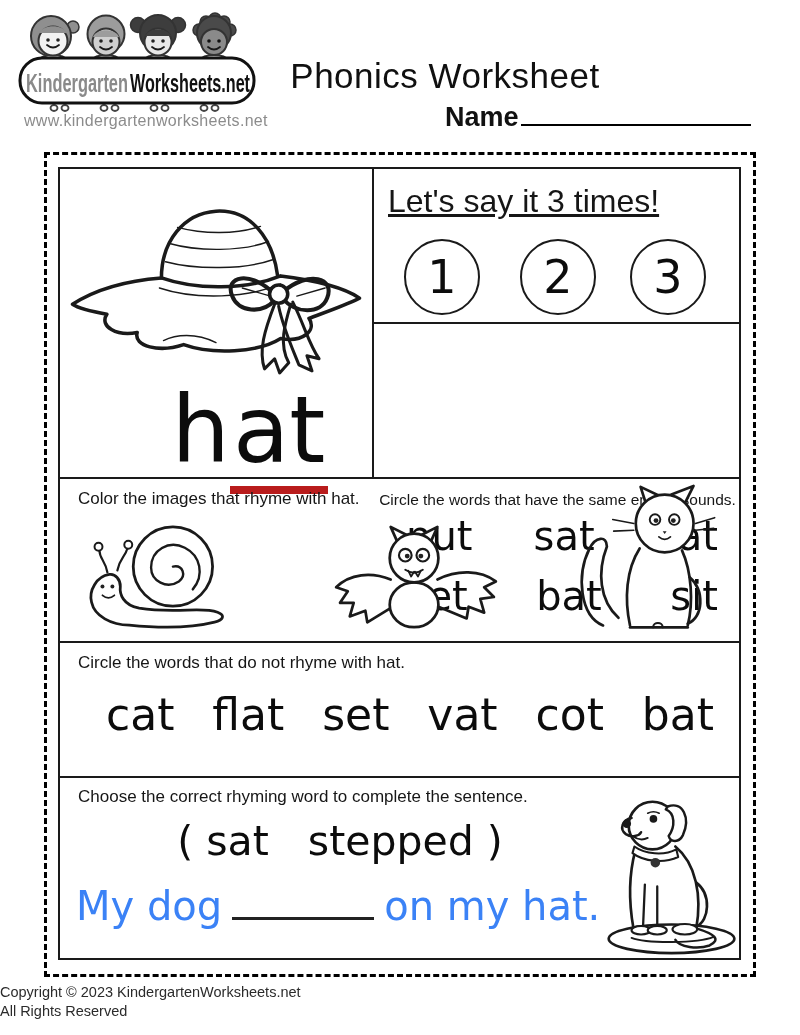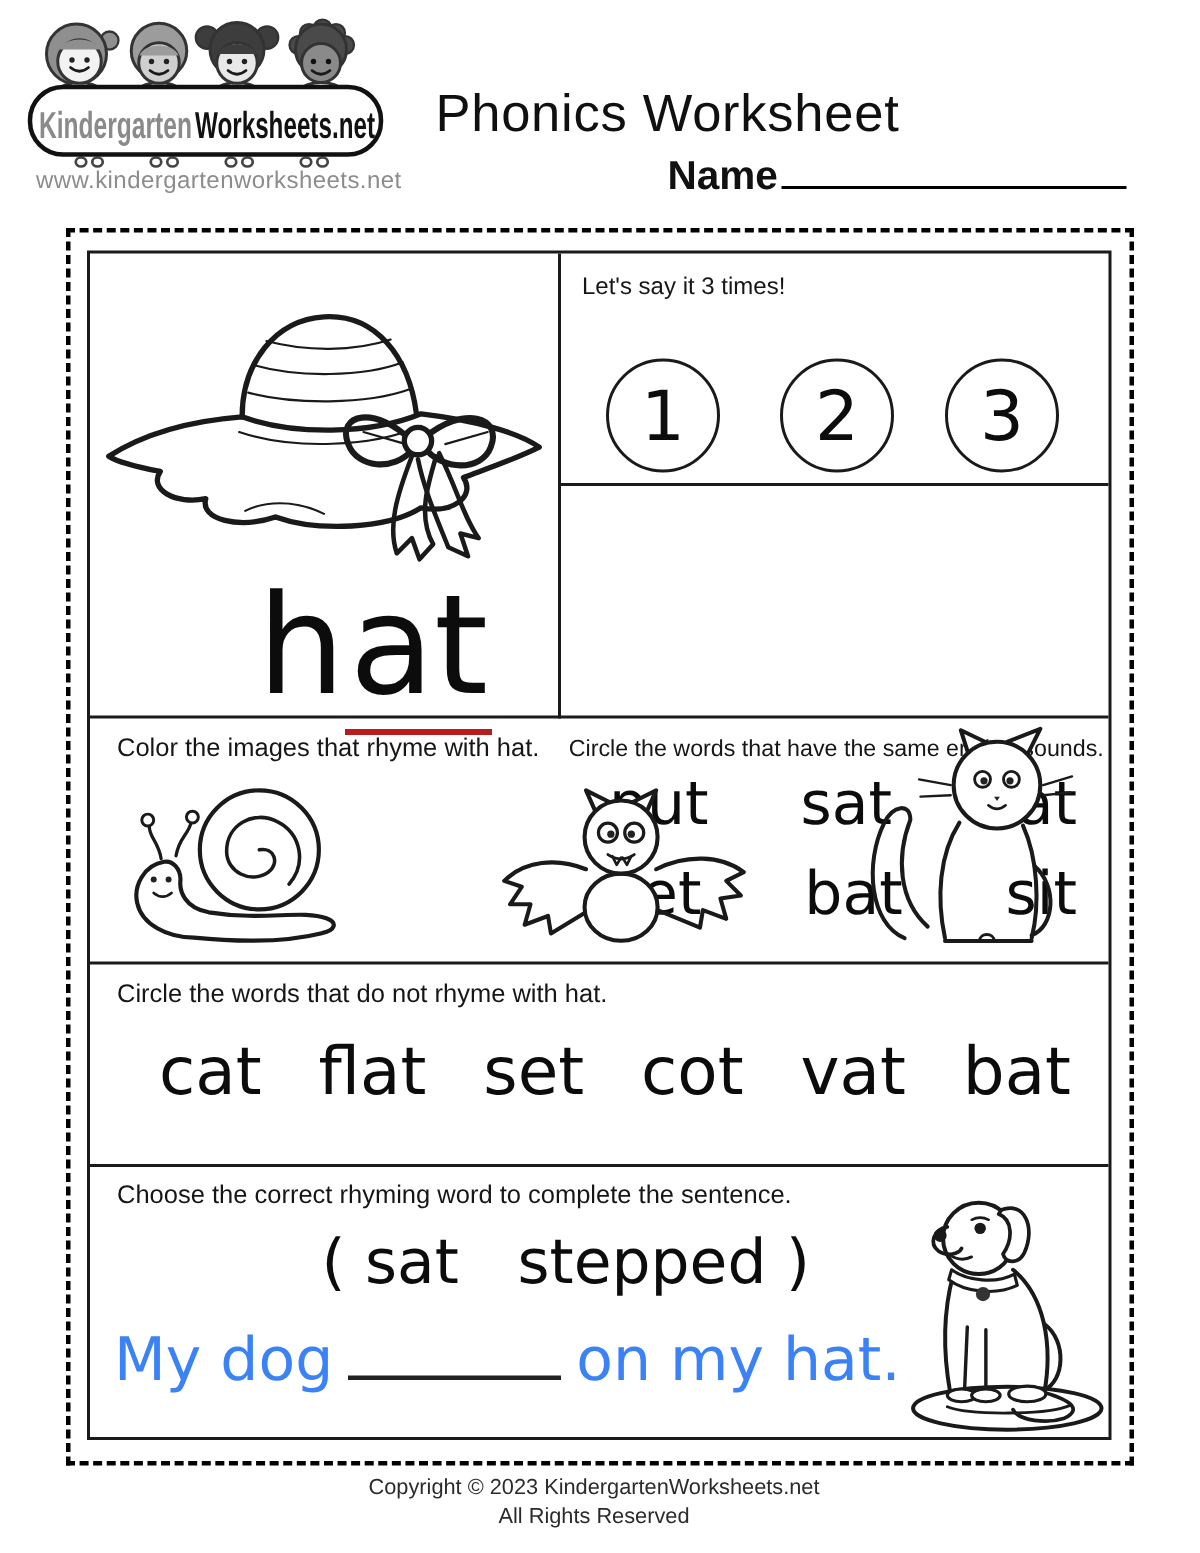--- a/index.html
+++ b/index.html
@@ -19,51 +19,51 @@
   
   .outer{position:absolute;left:44px;top:152px;width:712px;height:825px;
          border:3px dashed #000;box-sizing:border-box;}
   .inner{position:absolute;left:11px;top:12px;width:683px;height:793px;
          border:2px solid #1a1a1a;box-sizing:border-box;}
   .dv{position:absolute;background:#1a1a1a;}
 
   
   .hat-word{position:absolute;left:34px;top:216px;width:312px;text-align:center;
             font-family:"DejaVu Sans",sans-serif;font-size:92px;line-height:1.0;color:#0c0c0c;}
-  .hat-word .ul{border-bottom:4px solid #b91c1c;padding:0 3px 2px 3px;}
-
-  
-  .sayit{position:absolute;left:328px;top:14px;font-size:16px;color:#161616;}
+  .hat-word .ul{border-bottom:8px solid #b91c1c;padding:0 3px 2px 3px;}
+
+  
+  .sayit{position:absolute;left:328px;top:14px;font-size:32px;color:#161616;text-decoration:underline;}
   .count-circle{position:absolute;width:76px;height:76px;border:2.5px solid #1a1a1a;border-radius:50%;
                 box-sizing:border-box;display:flex;align-items:center;justify-content:center;
                 font-family:"DejaVu Sans",sans-serif;font-size:46px;color:#0c0c0c;}
 
   
   .es-instr{position:absolute;left:314px;top:322px;width:367px;text-align:center;font-size:15.5px;color:#161616;}
   .word-row{position:absolute;display:flex;justify-content:space-between;
             font-family:"DejaVu Sans",sans-serif;color:#0c0c0c;}
   .es-row1{left:346px;top:344px;width:312px;font-size:40px;}
   .es-row2{left:342px;top:404px;width:316px;font-size:40px;}
 
   
   .sec-instr{position:absolute;font-size:17px;color:#161616;text-align:center;}
 
   
   .nr-row{left:46px;top:520px;width:608px;font-size:44px;}
 
   
-  .choices{position:absolute;left:80px;top:648px;width:400px;text-align:right;
+  .choices{position:absolute;left:80px;top:648px;width:400px;text-align:center;
            font-family:"DejaVu Sans",sans-serif;font-size:41px;white-space:pre;color:#0c0c0c;}
   .sentence{position:absolute;left:16px;top:714px;font-family:"DejaVu Sans",sans-serif;
             font-size:40px;color:#3b82f6;}
   .blank-line{display:inline-block;width:142px;height:34px;border-bottom:3.5px solid #222;
               vertical-align:baseline;margin:0 10px;}
 
   
-  .footer{position:absolute;left:0;top:983px;width:792px;text-align:center;
+  .footer{position:absolute;left:0;top:983px;width:792px;text-align:left;
           font-size:14.5px;line-height:1.3;color:#2b2b2b;}
 
   svg{display:block;}
   .line{fill:none;stroke:#1a1a1a;stroke-linecap:round;stroke-linejoin:round;}
 </style>
 </head>
 <body>
 
 <div class="page">
 
@@ -238,22 +238,22 @@
         <path class="line" stroke-width="2.8" d="M124,146 C140,140 142,112 126,98"></path>
         <path class="line" stroke-width="2.8" d="M64,150 L124,150"></path>
         <path class="line" stroke-width="2" d="M88,150 C88,144 98,144 98,150"></path>
       </svg>
 
       <div class="sec-instr" style="left:18px;top:484px;">Circle the words that do not rhyme with hat.</div>
       <div class="word-row nr-row">
         <span>cat</span>
         <span>flat</span>
         <span>set</span>
+        <span>vat</span>
         <span>cot</span>
-        <span>vat</span>
         <span>bat</span>
       </div>
 
       <div class="sec-instr" style="left:18px;top:618px;">Choose the correct rhyming word to complete the sentence.</div>
       <div class="choices">( sat   stepped )</div>
       <div class="sentence"><span>My dog</span><span class="blank-line"></span><span>on my hat.</span></div>
 
       <svg class="abs" style="left:543px;top:626px;" width="138" height="162" viewBox="0 0 145 170">
         <ellipse cx="72" cy="151" rx="66" ry="15" fill="#fff" stroke="#1a1a1a" stroke-width="2.8"></ellipse>
         <path class="line" stroke-width="2" d="M30,150 C45,156 100,156 116,149"></path>

